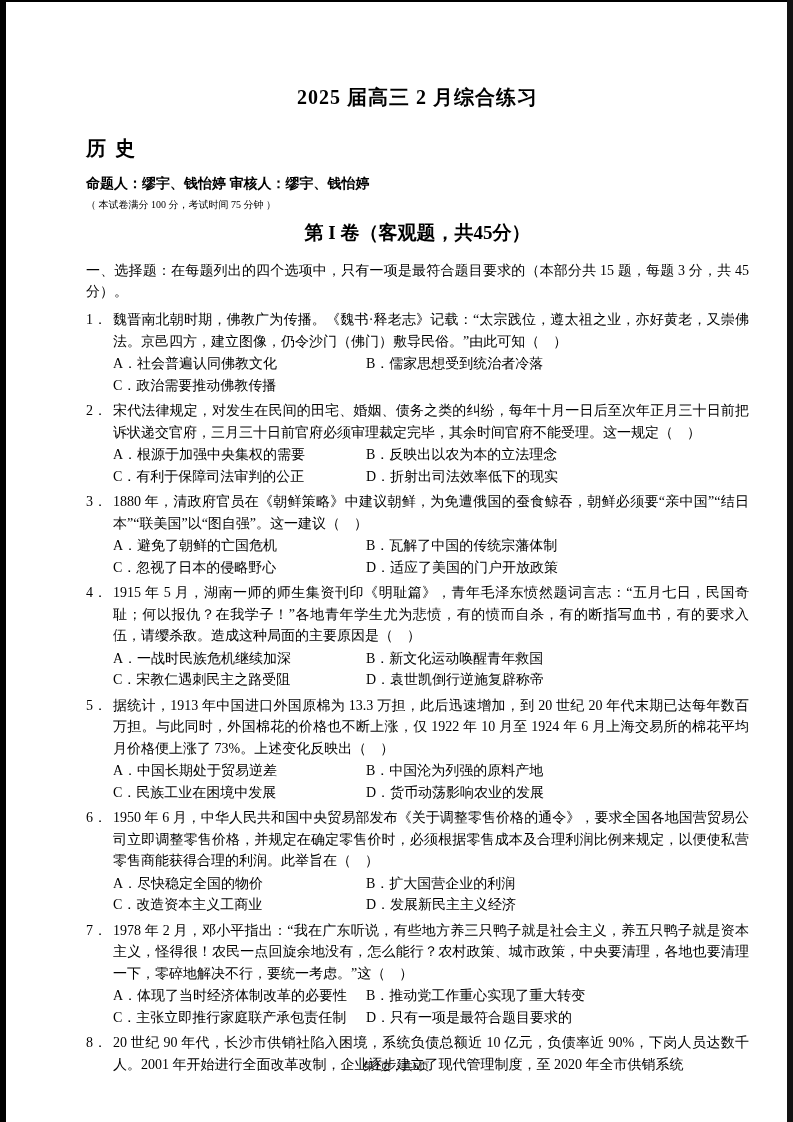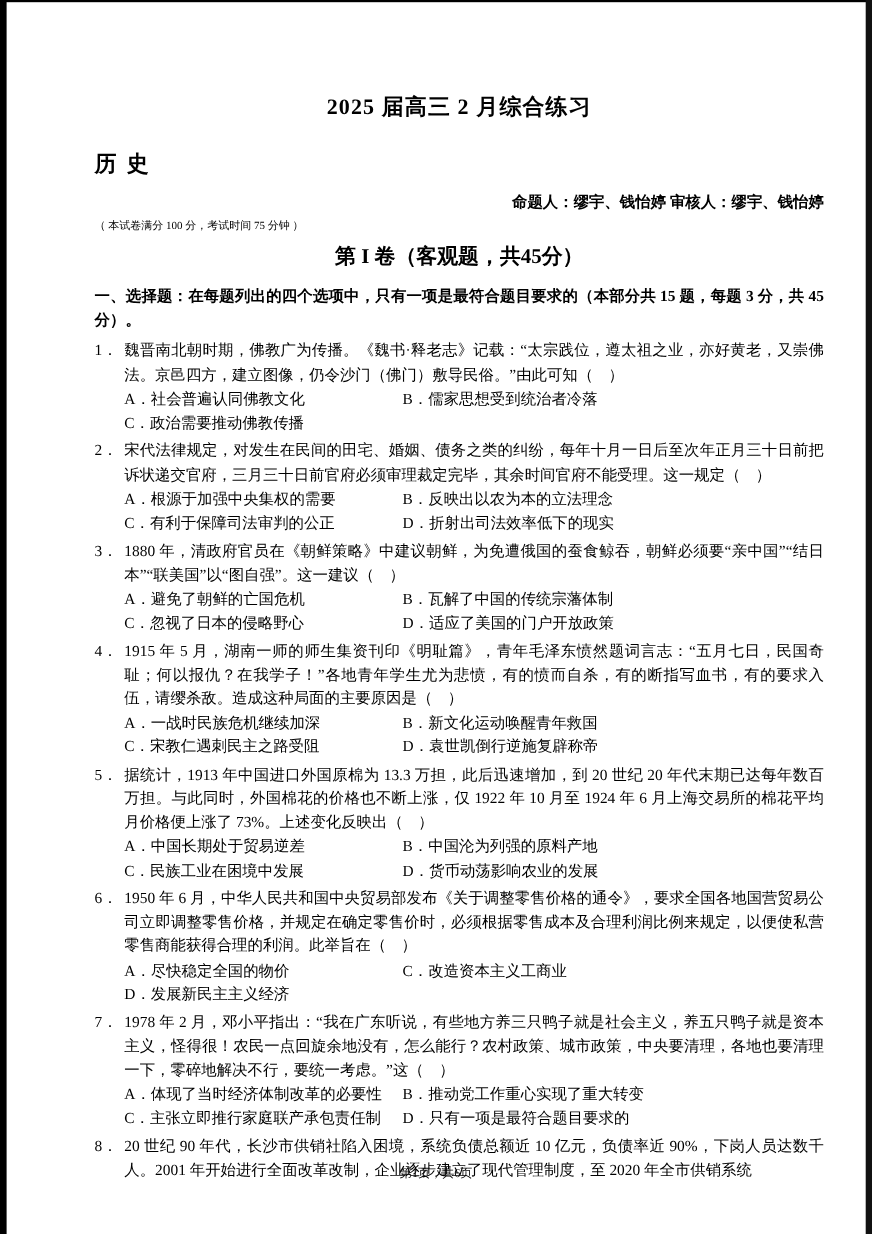--- a/index.html
+++ b/index.html
@@ -24,39 +24,39 @@
     margin-bottom: 24px;
     letter-spacing: 1px;
   }
   .subject {
     font-size: 20px;
     font-weight: bold;
     margin-bottom: 13px;
     letter-spacing: 2px;
   }
   .authors {
-    text-align: right;
+    text-align: left;
     font-size: 14px;
     font-weight: bold;
     margin-bottom: 5px;
   }
   .exam-info {
     text-align: left;
     font-size: 10px;
     margin-bottom: 8px;
   }
   .section-title {
     text-align: center;
     font-size: 19px;
     font-weight: bold;
     margin-bottom: 14px;
   }
   .instruction {
     font-size: 14px;
-    font-weight: bold;
+    font-weight: normal;
     line-height: 21px;
     margin-bottom: 7px;
     text-align: justify;
   }
 
   .question { font-size: 14px; line-height: 21.5px; margin-bottom: 4px; }
   .stem { position: relative; padding-left: 27px; text-align: justify; }
   .qnum { position: absolute; left: 0; top: 0; }
   .options {
     margin-left: 27px;
@@ -130,20 +130,21 @@
           <div class="opt">A．中国长期处于贸易逆差</div>
           <div class="opt">B．中国沦为列强的原料产地</div>
           <div class="opt">C．民族工业在困境中发展</div>
           <div class="opt">D．货币动荡影响农业的发展</div>
         </div>
       </div>
       <div class="question">
         <div class="stem"><span class="qnum">6．</span>1950 年 6 月，中华人民共和国中央贸易部发布《关于调整零售价格的通令》，要求全国各地国营贸易公司立即调整零售价格，并规定在确定零售价时，必须根据零售成本及合理利润比例来规定，以便使私营零售商能获得合理的利润。此举旨在（　）</div>
         <div class="options">
           <div class="opt">A．尽快稳定全国的物价</div>
+          <div class="opt">B．扩大国营企业的利润</div>
           <div class="opt">C．改造资本主义工商业</div>
           <div class="opt">D．发展新民主主义经济</div>
         </div>
       </div>
       <div class="question">
         <div class="stem"><span class="qnum">7．</span>1978 年 2 月，邓小平指出：“我在广东听说，有些地方养三只鸭子就是社会主义，养五只鸭子就是资本主义，怪得很！农民一点回旋余地没有，怎么能行？农村政策、城市政策，中央要清理，各地也要清理一下，零碎地解决不行，要统一考虑。”这（　）</div>
         <div class="options">
           <div class="opt">A．体现了当时经济体制改革的必要性</div>
           <div class="opt">B．推动党工作重心实现了重大转变</div>
           <div class="opt">C．主张立即推行家庭联产承包责任制</div>

